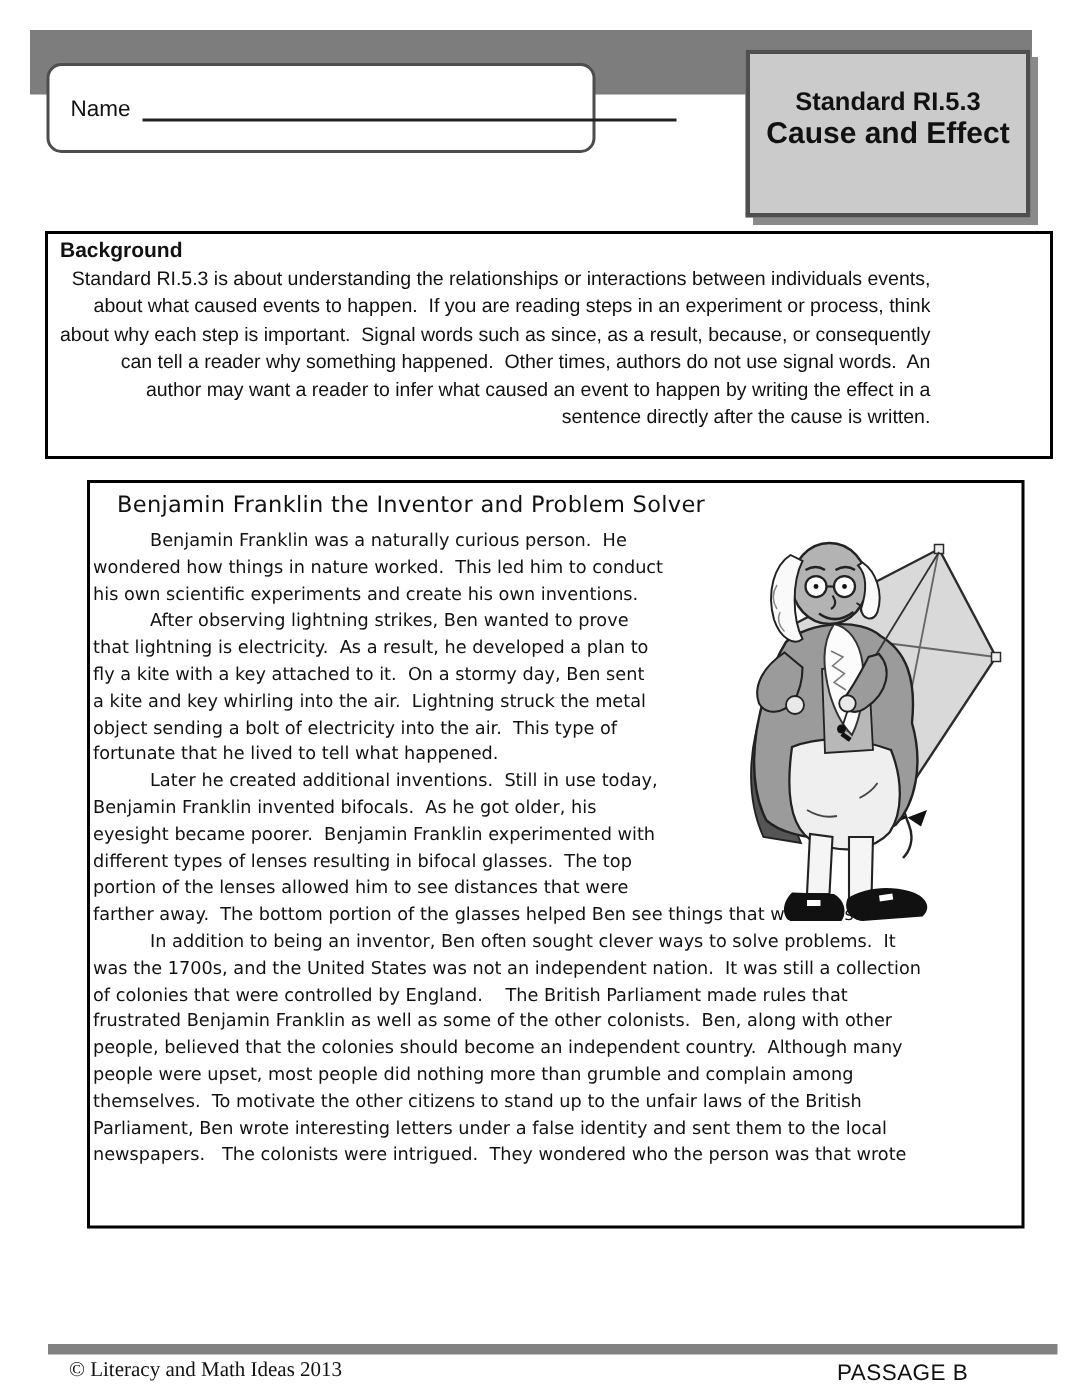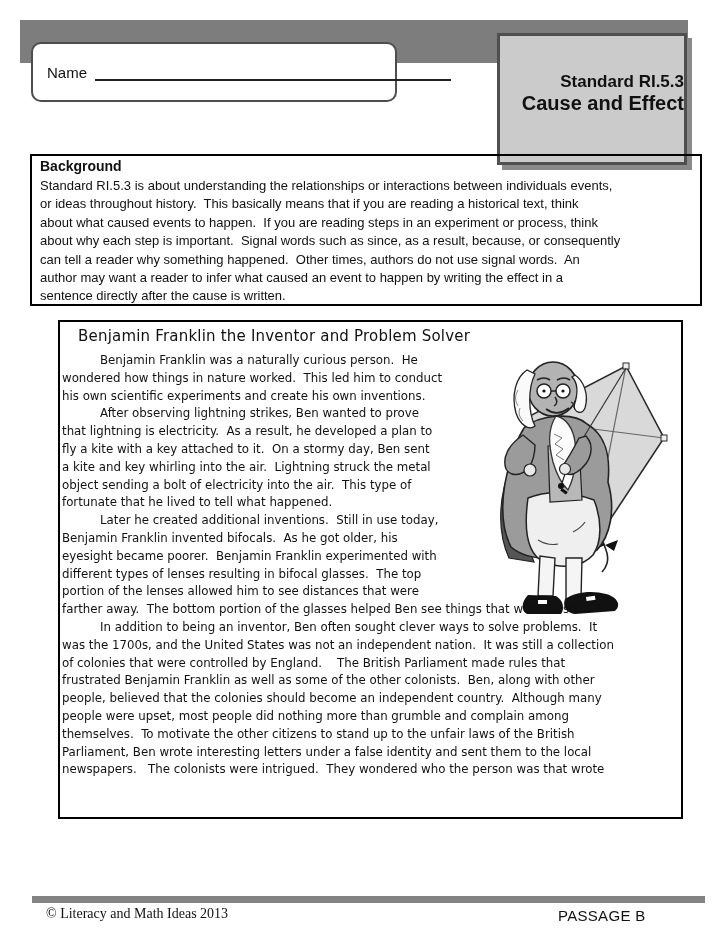--- a/index.html
+++ b/index.html
@@ -7,31 +7,31 @@
        font-family:"Liberation Sans",sans-serif;color:#111;}
   .abs{position:absolute;}
 
   
   .header-bar{left:20px;top:20px;width:668px;height:43px;background:#7d7d7d;}
   .name-box{left:31px;top:42px;width:366px;height:60px;background:#fff;
             border:2px solid #4d4d4d;border-radius:10px;display:flex;align-items:center;
             padding:0 14px;box-sizing:border-box;}
   .name-label{font-size:15px;color:#111;}
   .name-line{flex:0 0 356px;margin-left:8px;margin-top:14px;border-bottom:2px solid #222;height:1px;}
-  .standard-box{left:497px;top:33px;width:190px;height:132px;background:#cbcbcb;
+  .standard-box{left:497px;top:33px;width:190px;height:112px;background:#cbcbcb;
                 border:3px solid #4f4f4f;box-shadow:5px 5px 0 #8a8a8a;box-sizing:border-box;
-                text-align:right;padding-top:36px;}
+                text-align:center;padding-top:22px;}
   .standard-line1{font-size:17px;font-weight:bold;line-height:20px;}
   .standard-line2{font-size:20px;font-weight:bold;line-height:23px;}
 
   
   .bg-box{left:30px;top:154px;width:672px;height:152px;border:2px solid #000;box-sizing:border-box;}
   .bg-heading{left:40px;top:158px;font-size:14px;font-weight:bold;}
   .bg-lines{left:40px;top:177px;}
-  .bg-line{font-size:13px;line-height:18.4px;white-space:pre;}
+  .bg-line{font-size:13px;line-height:18.4px;white-space:pre;text-align:right;}
 
   
   .passage-box{left:58px;top:320px;width:625px;height:499px;border:2px solid #000;box-sizing:border-box;}
   .p-title{left:78px;top:327px;font-family:"DejaVu Sans",sans-serif;font-size:15px;
            letter-spacing:0.2px;white-space:pre;text-align:center;}
   .p-lines{left:62px;top:352px;}
   .p-line{font-family:"DejaVu Sans",sans-serif;font-size:11.8px;line-height:17.8px;white-space:pre;}
   .p-line.ind{padding-left:38px;}
 
   
@@ -54,21 +54,20 @@
 
 <div class="abs standard-box">
   <div class="standard-line1">Standard RI.5.3</div>
   <div class="standard-line2">Cause and Effect</div>
 </div>
 
 <div class="abs bg-box"></div>
 <div class="abs bg-heading">Background</div>
 <div class="abs bg-lines">
   <div class="bg-line">Standard RI.5.3 is about understanding the relationships or interactions between individuals events,</div>
-  <div class="bg-line">or ideas throughout history.  This basically means that if you are reading a historical text, think</div>
   <div class="bg-line">about what caused events to happen.  If you are reading steps in an experiment or process, think</div>
   <div class="bg-line">about why each step is important.  Signal words such as since, as a result, because, or consequently</div>
   <div class="bg-line">can tell a reader why something happened.  Other times, authors do not use signal words.  An</div>
   <div class="bg-line">author may want a reader to infer what caused an event to happen by writing the effect in a</div>
   <div class="bg-line">sentence directly after the cause is written.</div>
 </div>
 
 <div class="abs passage-box"></div>
 <div class="abs p-title">Benjamin Franklin the Inventor and Problem Solver</div>
 

